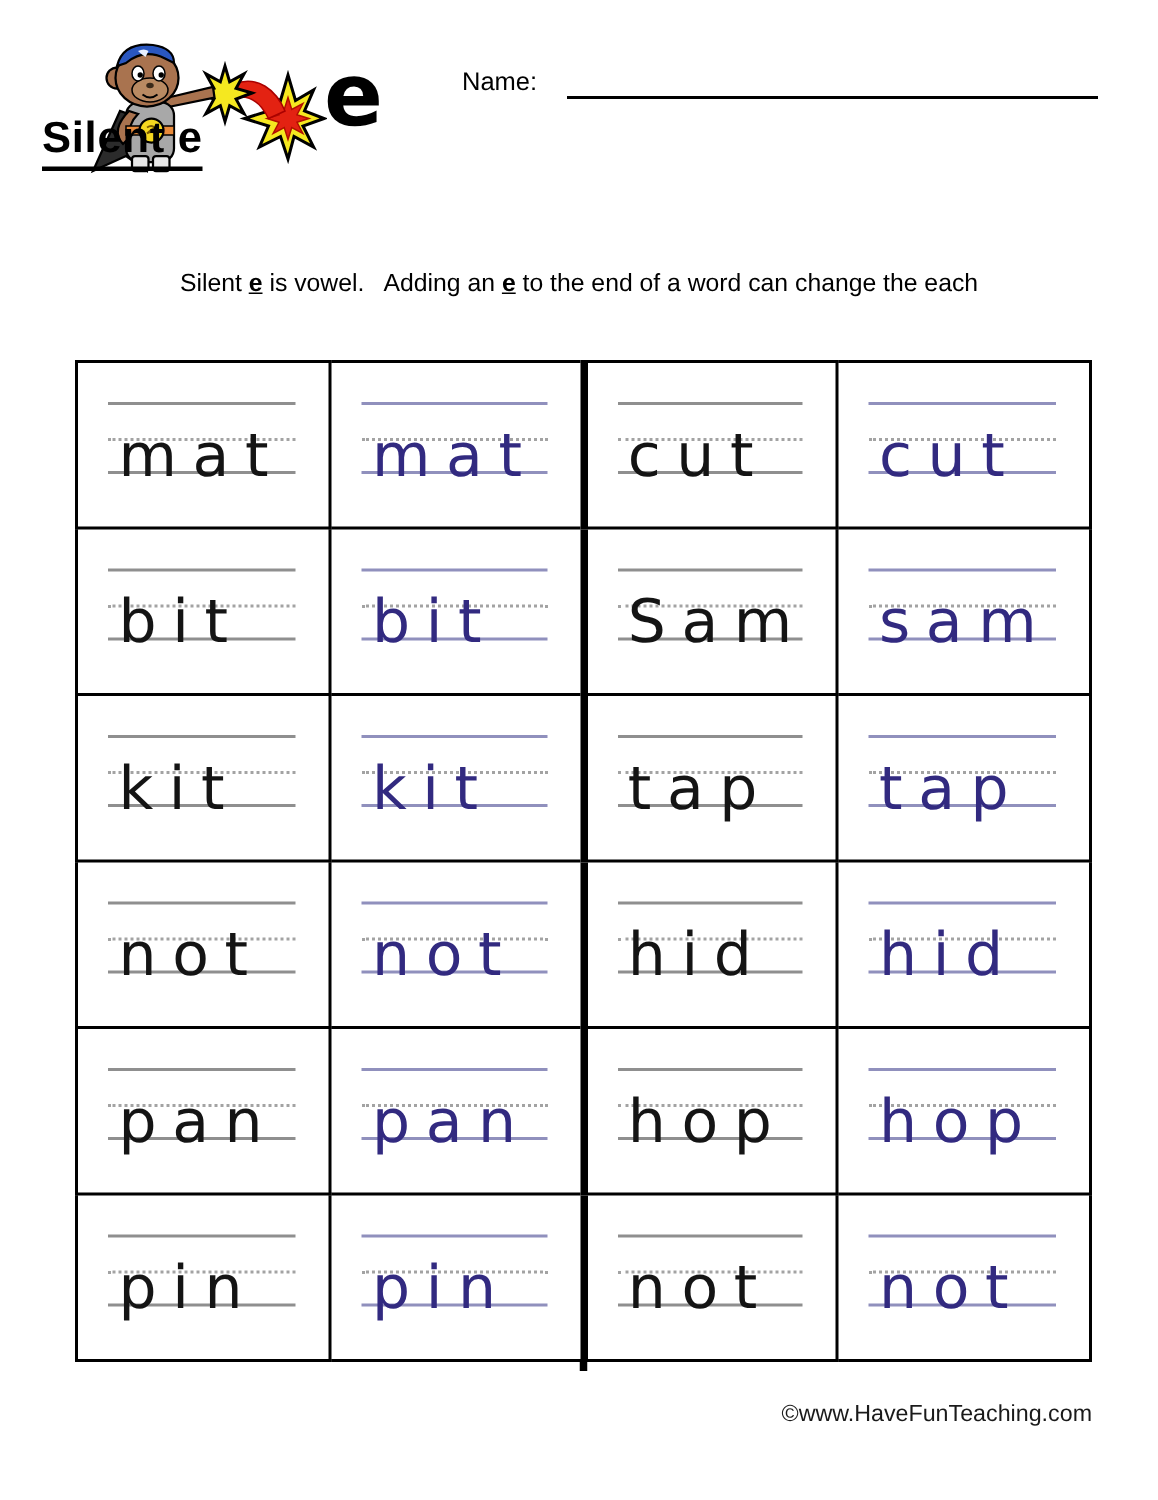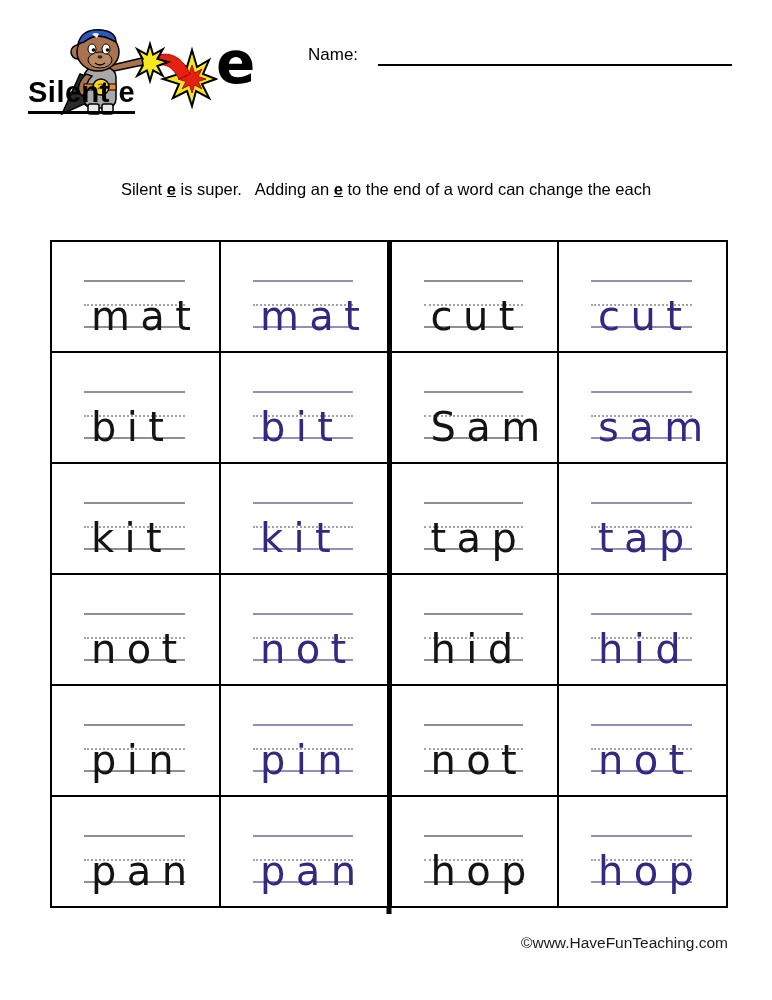--- a/index.html
+++ b/index.html
@@ -42,21 +42,21 @@
   .directions { top:198px; }
   .ul-e { font-weight:bold; text-decoration:underline; }
   .ul { text-decoration:underline; }
 
   
   .grid-wrap { position:absolute; left:50px; top:240px; width:678px; }
   table.word-grid { border-collapse:collapse; width:100%; table-layout:fixed; }
   table.word-grid { border:2px solid var(--border-black,#000); }
   table.word-grid td {
     border:2px solid var(--border-black,#000);
-    height:111px; vertical-align:top; padding:16px; background:#fff;
+    height:111px; vertical-align:top; padding:4px; background:#fff;
   }
   table.word-grid td:nth-child(3) { border-left-width:5px; }
   .divider-tail {
     position:absolute; left:50%; bottom:-6px; width:5px; height:8px;
     background:var(--border-black,#000); transform:translateX(-50%);
   }
 
   .rule {
     position:relative; height:48px; margin:22px 18px 0 16px;
     border-top:2px solid var(--line-gray,#8f8f8f);
@@ -134,21 +134,21 @@
   <div class="name-row">
     <span class="name-label">Name:</span>
     <span class="name-line"></span>
   </div>
 
   <div class="title-wrap">
     <span class="title">Silent e</span>
   </div>
 
   <div class="intro">
-    <div><span>Silent </span><span class="ul-e">e</span><span> is super.   Adding an </span><span class="ul-e">e</span><span> to the end of a word can change the each</span></div>
+    <div><span>Silent </span><span class="ul-e">e</span><span> is vowel.   Adding an </span><span class="ul-e">e</span><span> to the end of a word can change the each</span></div>
     <div>vowel sound to a long vowel sound, creating a new word.</div>
   </div>
 
   <div class="directions">
     <div><span class="ul">Directions:</span><span> Say each word below.  Add super silent </span><span class="ul-e">e</span><span> to the end of each word</span></div>
     <div>and say the new word.</div>
   </div>
 
   <div class="grid-wrap">
     <table class="word-grid">
@@ -254,65 +254,65 @@
               <div class="rule">
                 <div class="midline"></div>
                 <span class="word">hid</span>
               </div>
             </td>
         </tr>
         <tr>
           <td>
               <div class="rule">
                 <div class="midline"></div>
+                <span class="word">pan</span>
+              </div>
+            </td>
+          <td>
+              <div class="rule">
+                <div class="midline"></div>
+                <span class="word">pan</span>
+              </div>
+            </td>
+          <td>
+              <div class="rule">
+                <div class="midline"></div>
+                <span class="word">hop</span>
+              </div>
+            </td>
+          <td>
+              <div class="rule">
+                <div class="midline"></div>
+                <span class="word">hop</span>
+              </div>
+            </td>
+        </tr>
+        <tr>
+          <td>
+              <div class="rule">
+                <div class="midline"></div>
                 <span class="word">pin</span>
               </div>
             </td>
           <td>
               <div class="rule">
                 <div class="midline"></div>
                 <span class="word">pin</span>
               </div>
             </td>
           <td>
               <div class="rule">
                 <div class="midline"></div>
                 <span class="word">not</span>
               </div>
             </td>
           <td>
               <div class="rule">
                 <div class="midline"></div>
                 <span class="word">not</span>
-              </div>
-            </td>
-        </tr>
-        <tr>
-          <td>
-              <div class="rule">
-                <div class="midline"></div>
-                <span class="word">pan</span>
-              </div>
-            </td>
-          <td>
-              <div class="rule">
-                <div class="midline"></div>
-                <span class="word">pan</span>
-              </div>
-            </td>
-          <td>
-              <div class="rule">
-                <div class="midline"></div>
-                <span class="word">hop</span>
-              </div>
-            </td>
-          <td>
-              <div class="rule">
-                <div class="midline"></div>
-                <span class="word">hop</span>
               </div>
             </td>
         </tr>
       </tbody>
     </table>
     <div class="divider-tail"></div>
   </div>
 
   <div class="footer">©www.HaveFunTeaching.com</div>
 

